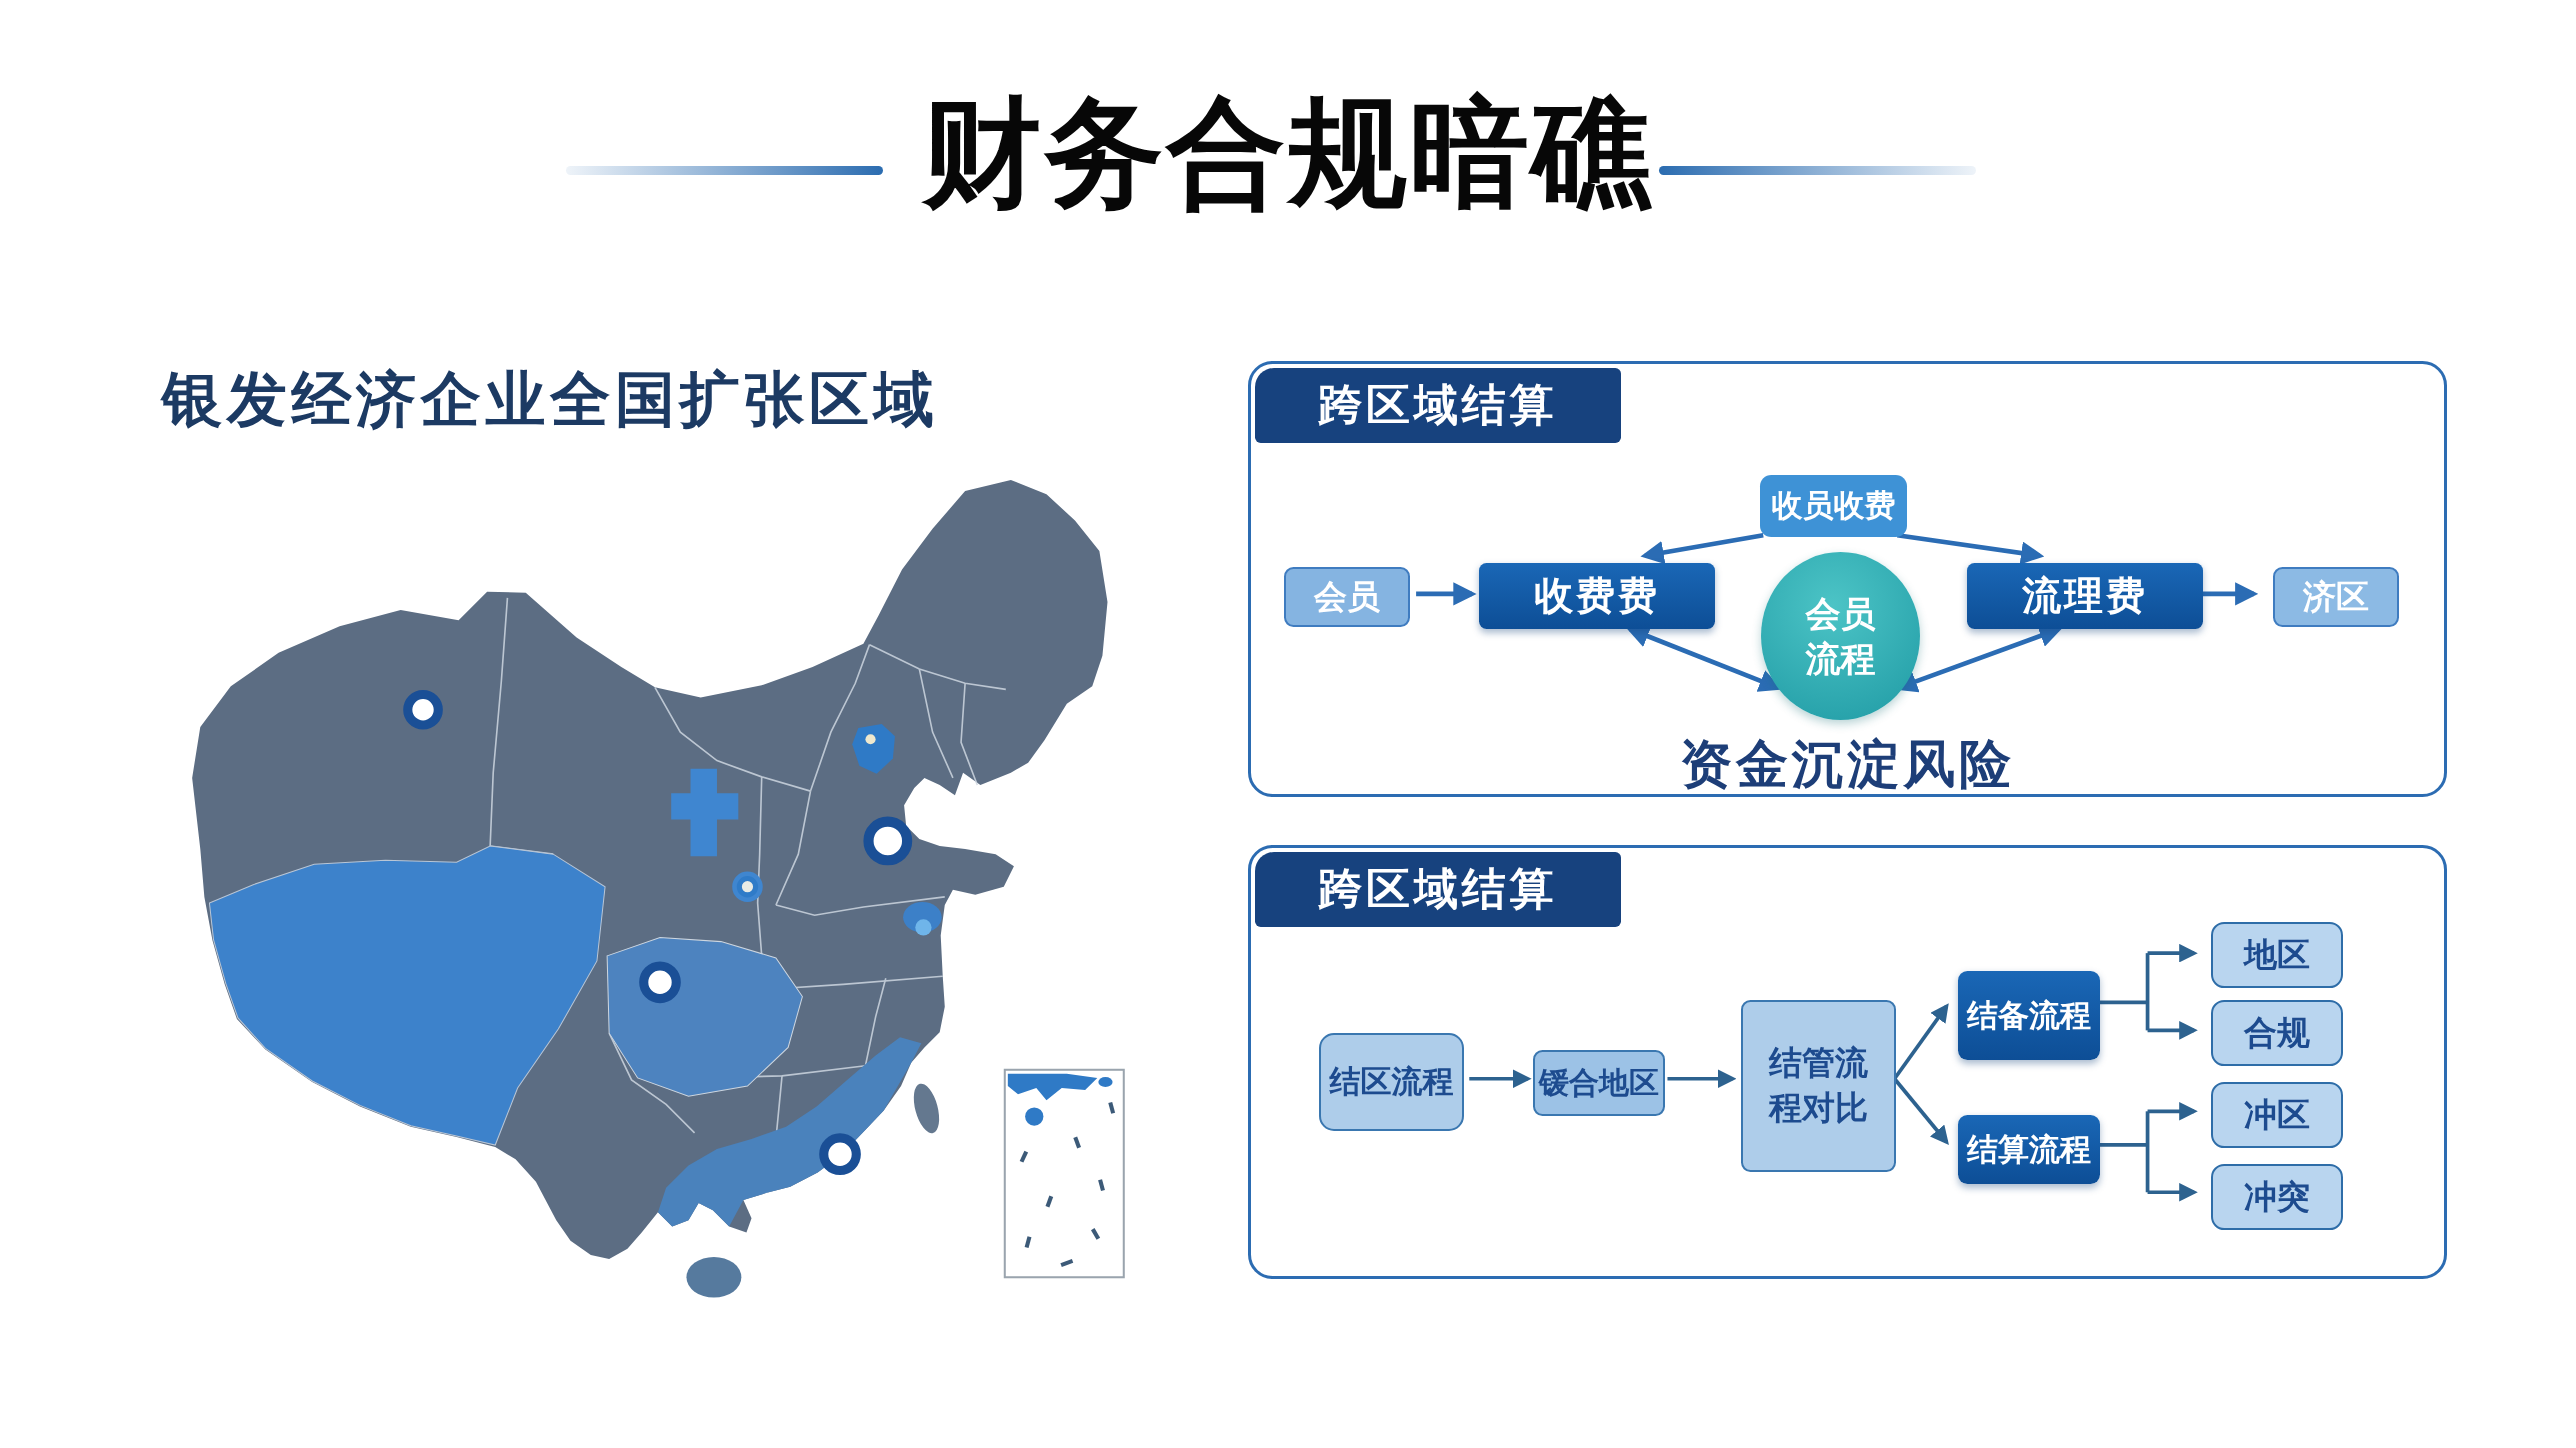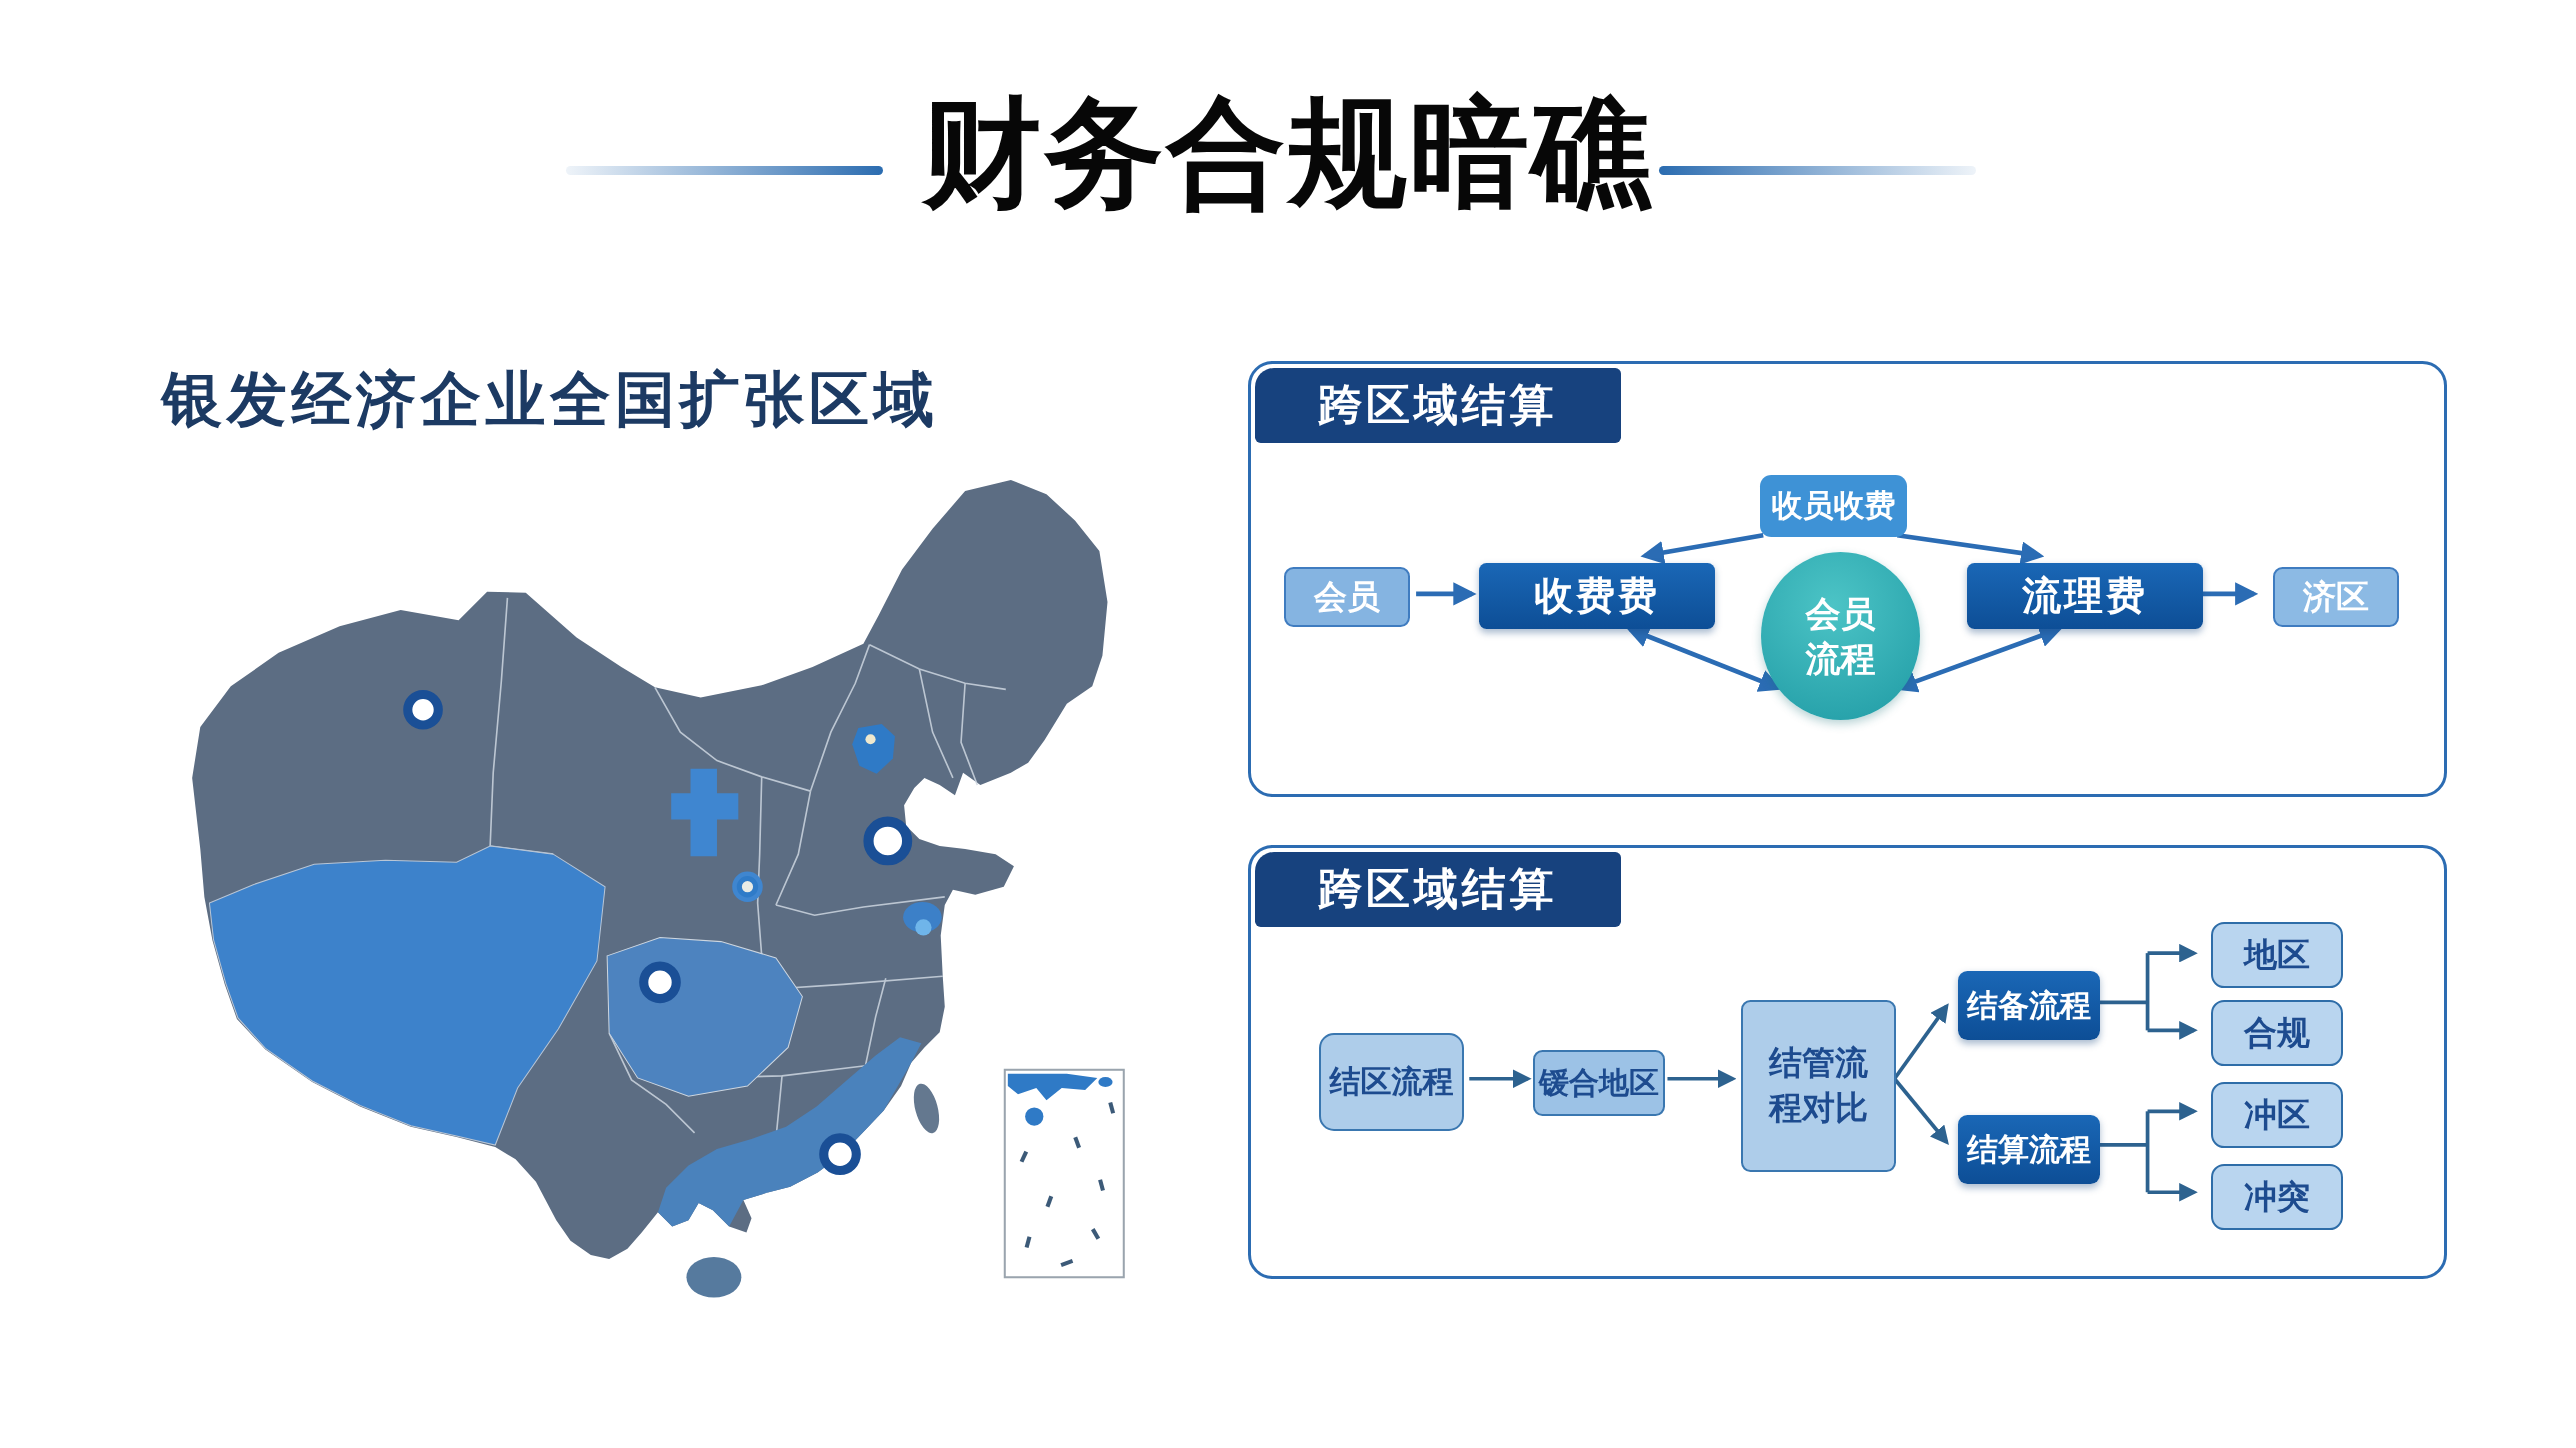--- a/index.html
+++ b/index.html
@@ -132,20 +132,21 @@
     <div class="panel-tab">跨区域结算</div>
     <div class="p-node light1" style="left:33px;top:203px;width:126px;height:60px;font-size:33px;">会员</div>
     <div class="p-node dark" style="left:228px;top:199px;width:236px;height:66px;font-size:39px;letter-spacing:2.8px;">收费费</div>
     <div class="p-node midblue" style="left:509px;top:111px;width:147px;height:62px;font-size:31px;">收员收费</div>
     <div class="p-node teal-circle" style="left:510px;top:188px;width:159px;height:168px;font-size:35px;">
       <span>会员</span>
       <span>流程</span>
     </div>
     <div class="p-node dark" style="left:716px;top:199px;width:236px;height:66px;font-size:39px;letter-spacing:2.8px;">流理费</div>
     <div class="p-node light1" style="left:1022px;top:203px;width:126px;height:60px;font-size:33px;background:#8cbae4;">济区</div>
+    <div class="caption" style="top:366px;">资金沉淀风险</div>
   </div>
 
   <div class="panel panel-2">
     <svg class="p-svg" viewBox="0 0 1271 460">
       <defs>
         <marker id="ah2" viewBox="0 0 10 10" refX="8" refY="5" markerWidth="5" markerHeight="5" orient="auto-start-reverse">
           <path d="M0,0 L10,5 L0,10 Z" fill="#2d628f"></path>
         </marker>
       </defs>
       <g stroke="#2d628f" stroke-width="4" fill="none">
@@ -163,21 +164,21 @@
         <line x1="958" y1="370" x2="1008" y2="370" marker-end="url(#ah2)"></line>
       </g>
     </svg>
     <div class="panel-tab">跨区域结算</div>
     <div class="p-node tallbox" style="left:68px;top:185px;width:145px;height:98px;font-size:31px;border-radius:15px;">结区流程</div>
     <div class="p-node tallbox" style="left:282px;top:202px;width:132px;height:66px;font-size:30px;background:#9cc2e6;">锾合地区</div>
     <div class="p-node tallbox" style="left:490px;top:152px;width:155px;height:172px;font-size:33px;">
       <span>结管流</span>
       <span>程对比</span>
     </div>
-    <div class="p-node dark" style="left:707px;top:123px;width:142px;height:69px;font-size:31px;border-radius:9.4px;">结备流程</div>
+    <div class="p-node dark" style="left:707px;top:123px;width:142px;height:89px;font-size:31px;border-radius:9.4px;">结备流程</div>
     <div class="p-node dark" style="left:707px;top:267px;width:142px;height:69px;font-size:31px;border-radius:9.4px;">结算流程</div>
     <div class="p-node light2" style="left:960px;top:74px;width:132px;height:66px;font-size:33px;">地区</div>
     <div class="p-node light2" style="left:960px;top:152px;width:132px;height:66px;font-size:33px;">合规</div>
     <div class="p-node light2" style="left:960px;top:234px;width:132px;height:66px;font-size:33px;">冲区</div>
     <div class="p-node light2" style="left:960px;top:316px;width:132px;height:66px;font-size:33px;">冲突</div>
   </div>
 
 </div>
 
 

